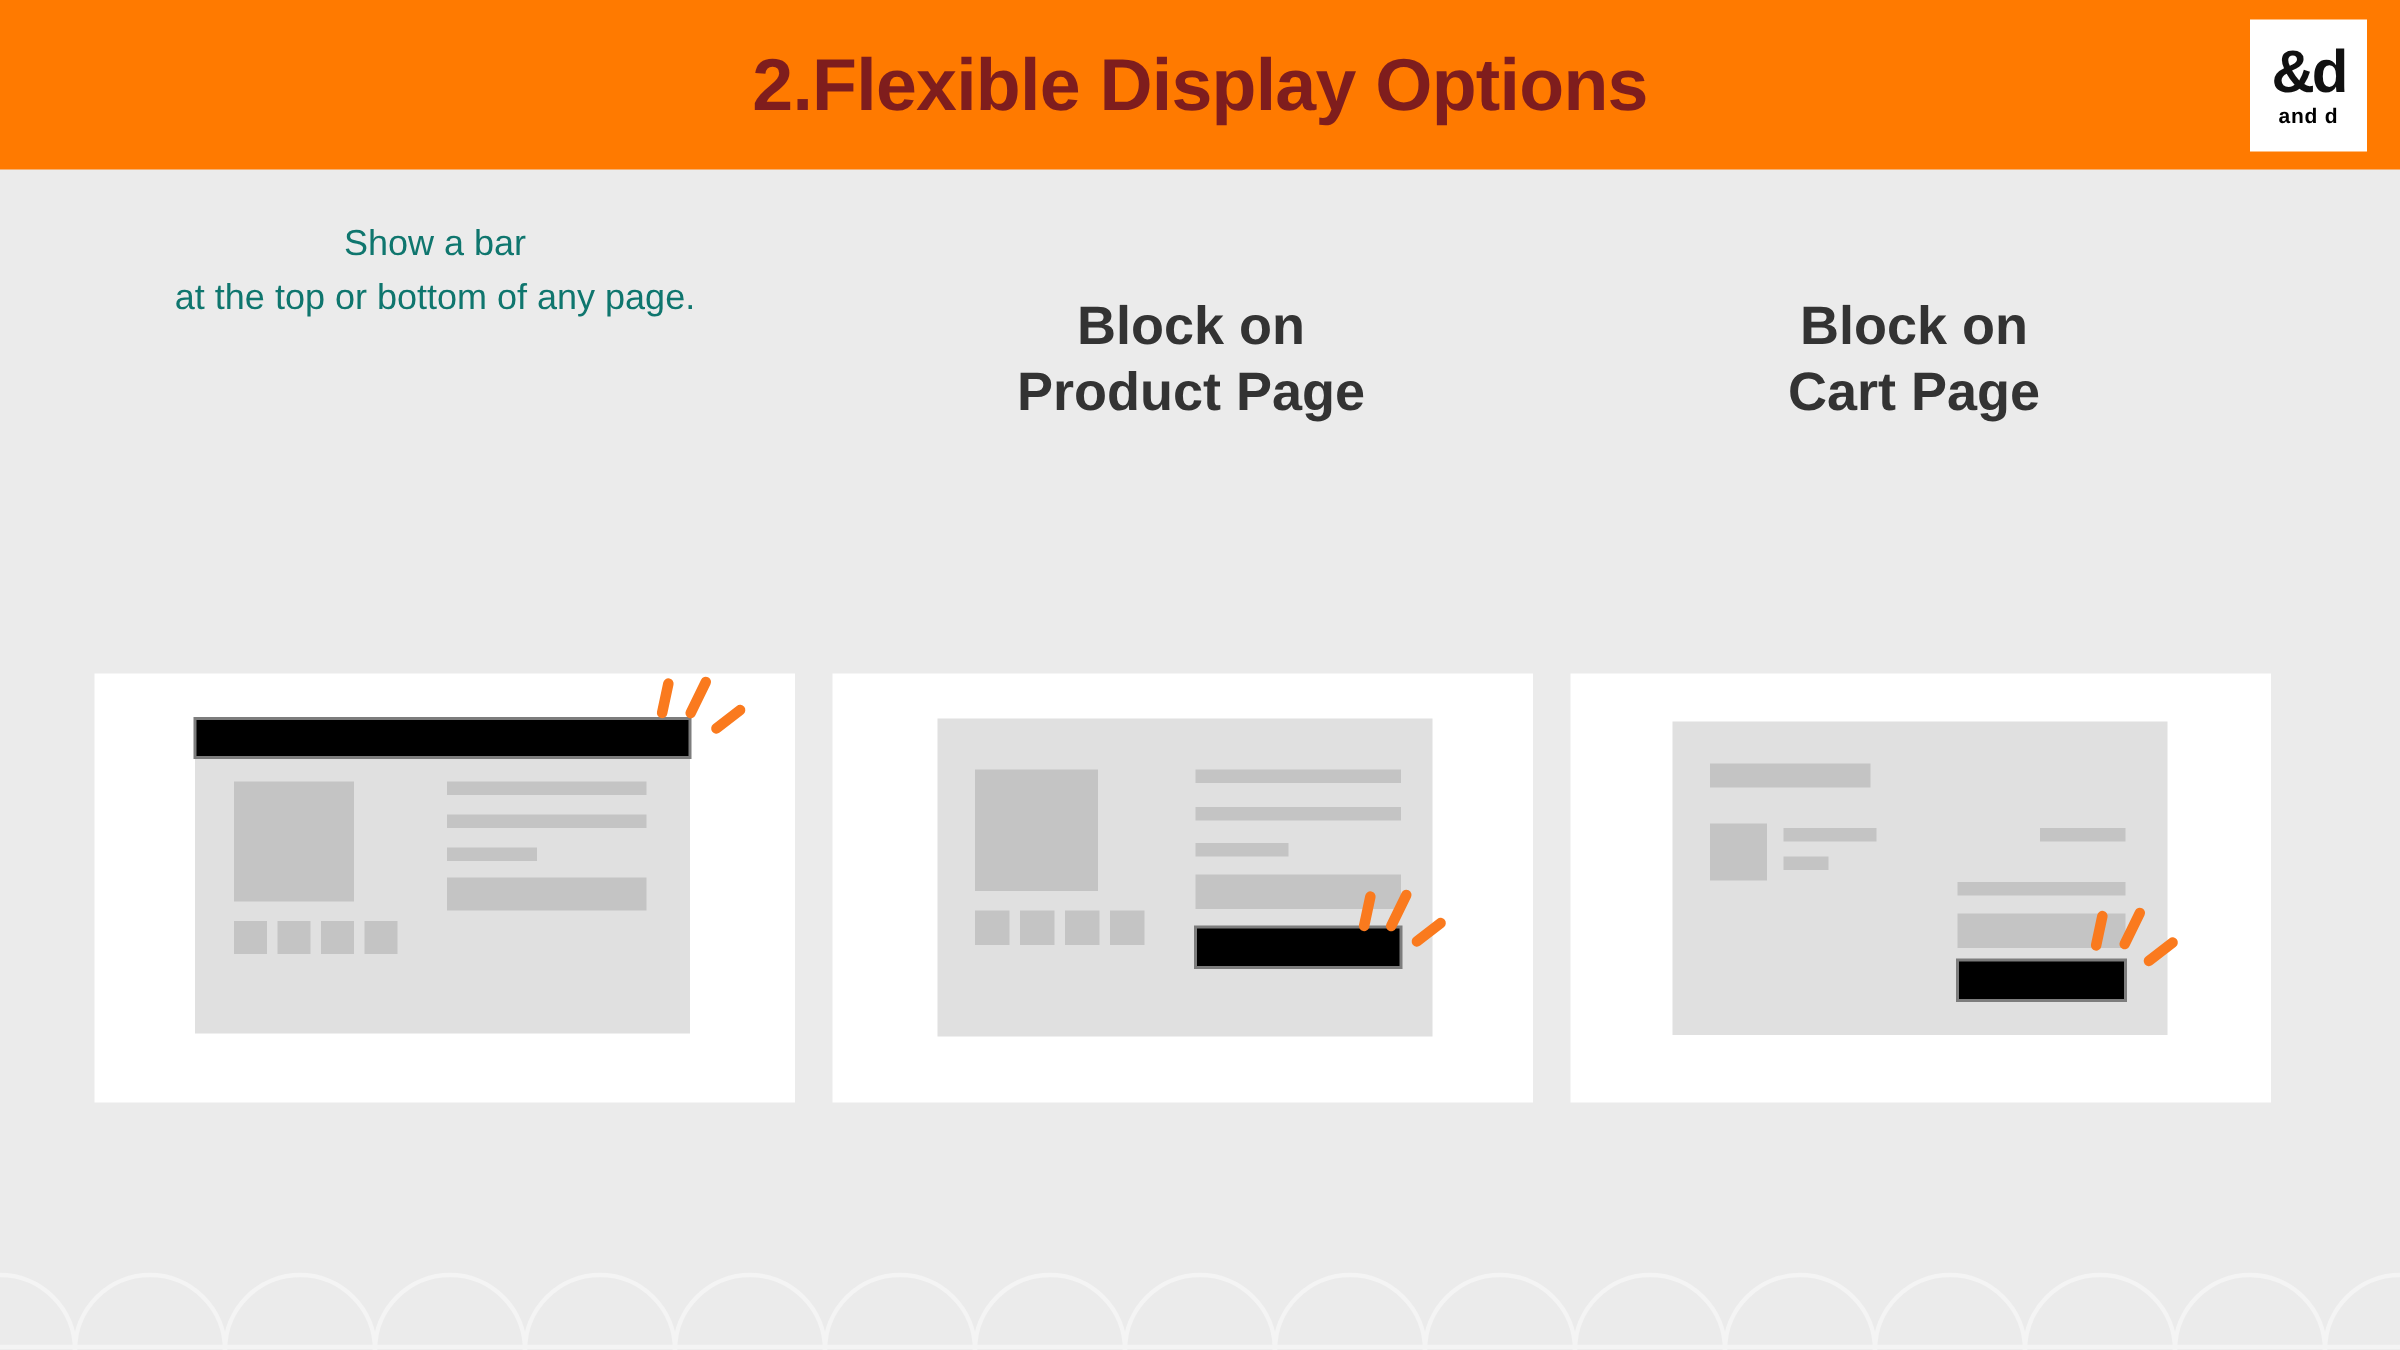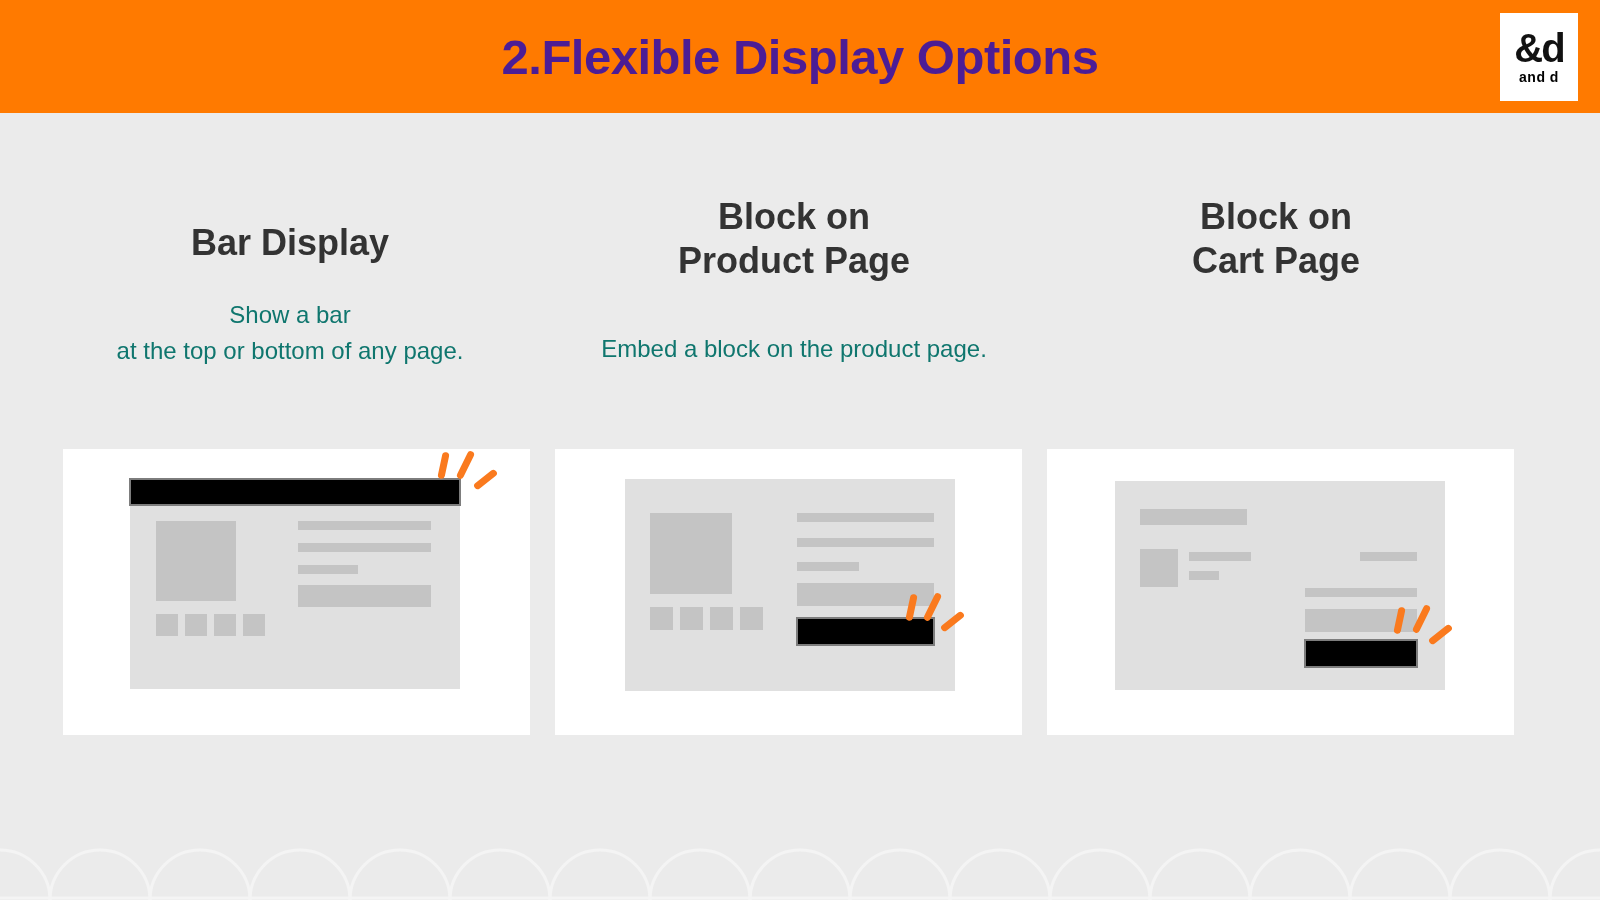--- a/index.html
+++ b/index.html
@@ -22,21 +22,21 @@
     width: 1600px;
     height: 113px;
     background: #ff7a00;
     display: flex;
     align-items: center;
     justify-content: center;
   }
   .header-title {
     font-size: 49px;
     font-weight: bold;
-    color: #4c1d95;
+    color: #7f1d1d;
     letter-spacing: -0.5px;
     white-space: nowrap;
   }
   .logo-box {
     position: absolute;
     right: 22px;
     top: 13px;
     width: 78px;
     height: 88px;
     background: #ffffff;
@@ -144,29 +144,27 @@
   <div class="header-title">2.Flexible Display Options</div>
   <div class="logo-box">
     <div class="logo-mark">&amp;d</div>
     <div class="logo-sub">and d</div>
   </div>
 </div>
 
 <div class="columns">
 
   <div class="column col-0">
-    <div class="col-title">Bar Display</div>
     <div class="col-desc">Show a bar
 at the top or bottom of any page.</div>
   </div>
 
   <div class="column col-1">
     <div class="col-title">Block on
 Product Page</div>
-    <div class="col-desc">Embed a block on the product page.</div>
   </div>
 
   <div class="column col-2">
     <div class="col-title">Block on
 Cart Page</div>
   </div>
 </div>
 
 <div class="card card-0"></div>
 <div class="wire wire-0">

